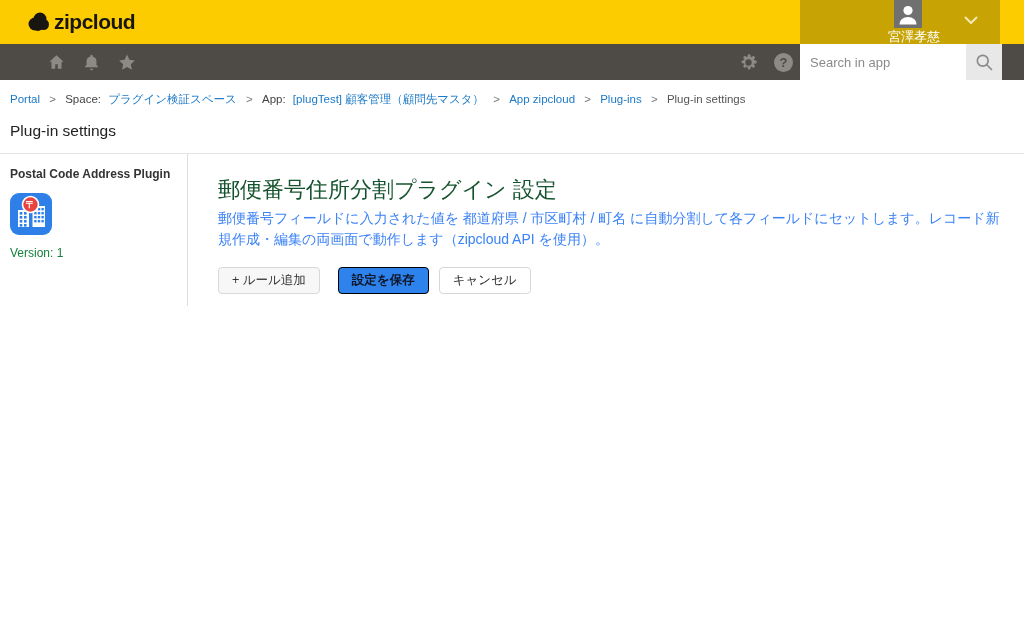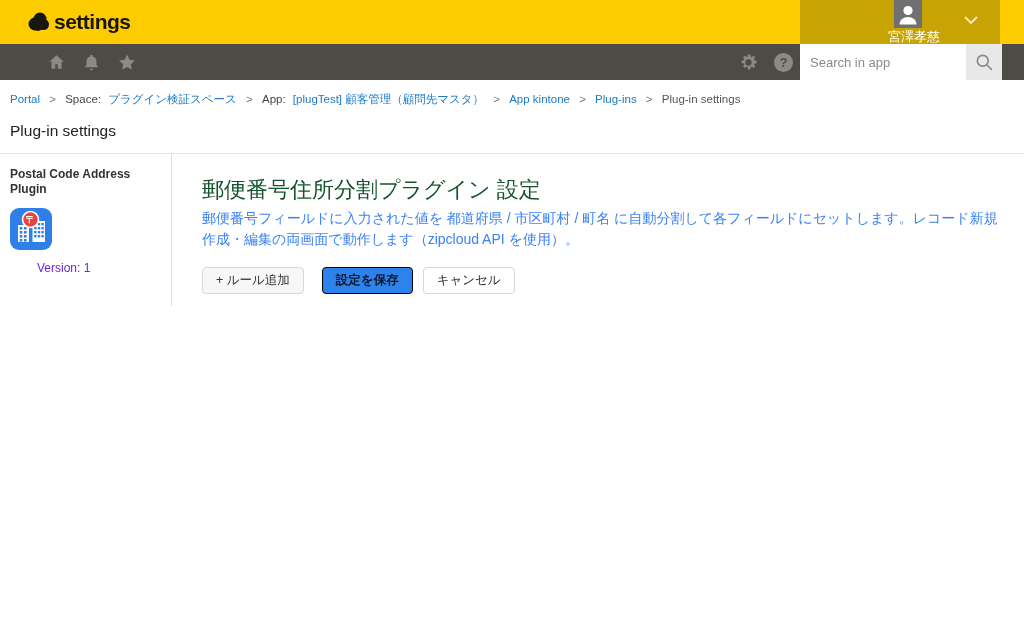--- a/index.html
+++ b/index.html
@@ -42,24 +42,24 @@
   .bc-sep { margin:0 6px; color:#777; }
   .bc-pfx { margin-right:4px; color:#444; }
   .bc-current { color:#555; }
 
   
   .page-title { font-size:15.5px; font-weight:400; color:#222; margin:15px 10px 13px 10px; }
   .title-divider { border-bottom:1px solid #E5E5E5; }
 
   
   .content { display:flex; height:152px; }
-  .sidebar { width:172px; padding:13px 10px 0 10px; border-right:1px solid #DDDDDD; }
+  .sidebar { width:188px; padding:13px 10px 0 10px; border-right:1px solid #DDDDDD; }
   .plugin-name { font-size:12px; font-weight:bold; color:#333; line-height:1.25; }
   .plugin-icon { margin-top:11px; width:42px; height:42px; cursor:default; }
-  .plugin-version { font-size:12px; color:#6d28d9; margin-top:7px;margin-left:27px; }
+  .plugin-version { font-size:12px; color:#15803d; margin-top:7px; }
 
   .main { flex:1; padding:21px 20px 0 30px; }
   .main-title { font-size:22px; font-weight:normal; color:#14532d; }
   .main-desc { font-size:14px; color:#3b82f6; margin-top:3px; line-height:1.5; }
   .btn-row { margin-top:17px; display:flex; }
   .btn { height:27px; padding:0 13px; font-size:12.5px; font-family:inherit; border-radius:4px;
     cursor:pointer; display:inline-flex; align-items:center; }
   .btn-add { background:#F7F7F7; border:1px solid #D8D8D8; color:#333; margin-right:18px; }
   .btn-save { background:#2D82EC; border:1px solid #000000; color:#0f172a; margin-right:10px; font-weight:bold; }
   .btn-cancel { background:#fff; border:1px solid #D8D8D8; color:#333;text-align:right; }
@@ -70,21 +70,21 @@
 <div class="header">
   <div class="logo">
     <svg class="logo-mark" viewBox="0 0 24 22">
       <g fill="#191611">
         <circle cx="8" cy="13" r="6.5"></circle>
         <circle cx="13" cy="8" r="6.5"></circle>
         <circle cx="16.5" cy="13.5" r="5.5"></circle>
         <circle cx="11" cy="15" r="5"></circle>
       </g>
     </svg>
-    <span class="logo-text">settings</span>
+    <span class="logo-text">zipcloud</span>
   </div>
   <div class="header-spacer"></div>
   <div class="user-box">
     <svg class="avatar" viewBox="0 0 28 28">
       <rect width="28" height="28" fill="#707070"></rect>
       <circle cx="14" cy="10.5" r="4.6" fill="#fff"></circle>
       <path d="M5.5 24.5c0-4.8 3.9-7.6 8.5-7.6s8.5 2.8 8.5 7.6z" fill="#fff"></path>
     </svg>
     <span class="user-name">宮澤孝慈</span>
     <svg class="user-chevron" width="14" height="9" viewBox="0 0 14 9">
@@ -134,21 +134,21 @@
 
 <div class="breadcrumb">
   <a>Portal</a>
   <span class="bc-sep">&gt;</span>
   <span class="bc-pfx">Space:</span>
   <a>プラグイン検証スペース</a>
   <span class="bc-sep">&gt;</span>
   <span class="bc-pfx">App:</span>
   <a>[plugTest] 顧客管理（顧問先マスタ）</a>
   <span class="bc-sep">&gt;</span>
-  <a>App kintone</a>
+  <a>App zipcloud</a>
   <span class="bc-sep">&gt;</span>
   <a>Plug-ins</a>
   <span class="bc-sep">&gt;</span>
   <span class="bc-current">Plug-in settings</span>
 </div>
 
 <h1 class="page-title">Plug-in settings</h1>
 <div class="title-divider"></div>
 
 <div class="content">

